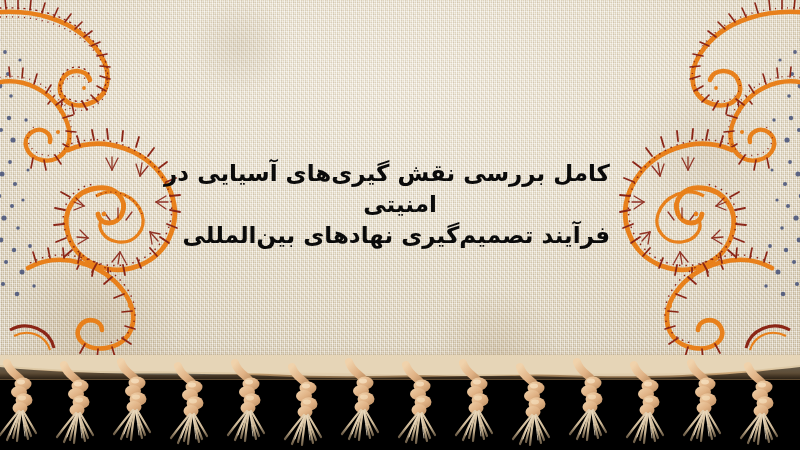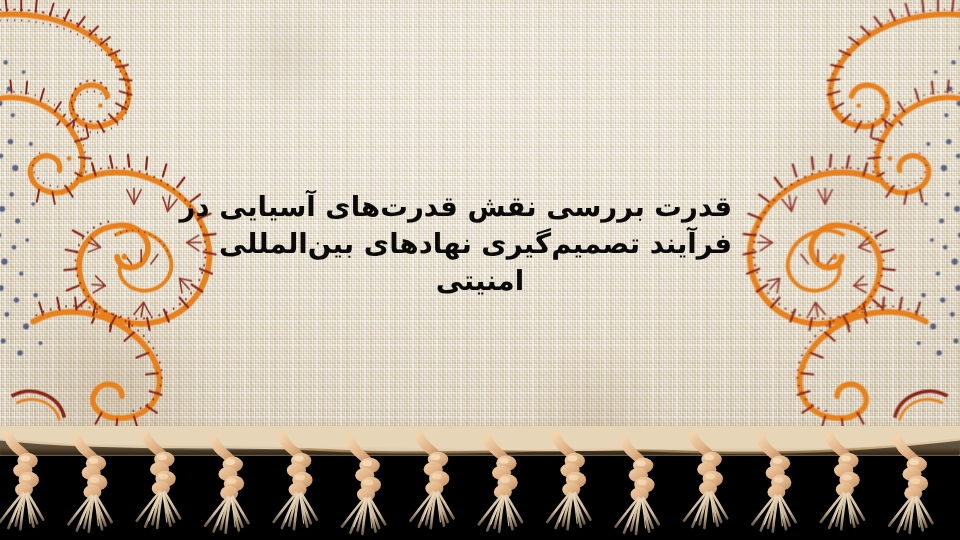--- a/index.html
+++ b/index.html
@@ -419,23 +419,23 @@
           <circle cx="92" cy="88" r="1.9"></circle>
         </g>
       </g>
     </svg>
 
     <div id="hem"></div>
     <div id="hemShadow"></div>
   </div>
 
   <div id="title-block">
-    <div class="title-line">قدرت بررسی نقش قدرت‌های آسیایی در</div>
+    <div class="title-line">کامل بررسی نقش گیری‌های آسیایی در</div>
+    <div class="title-line">امنیتی</div>
     <div class="title-line">فرآیند تصمیم‌گیری نهادهای بین‌المللی</div>
-    <div class="title-line">امنیتی</div>
   </div>
 
   <svg id="fringe" viewBox="0 0 800 95" aria-hidden="true">
     <defs>
       <linearGradient id="cordG" x1="0" y1="0" x2="1" y2="1">
         <stop offset="0%" stop-color="#f0d2ab"></stop>
           <stop offset="55%" stop-color="#e0b285"></stop>
           <stop offset="100%" stop-color="#b98a5e"></stop>
       </linearGradient>
       <linearGradient id="fiberG" x1="0" y1="0" x2="0" y2="1">

